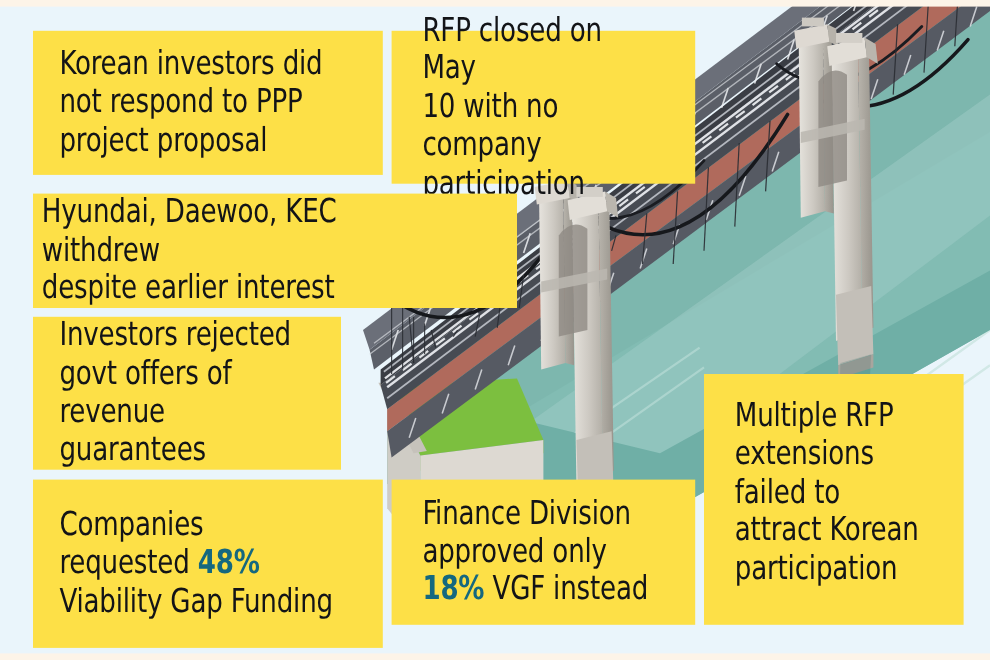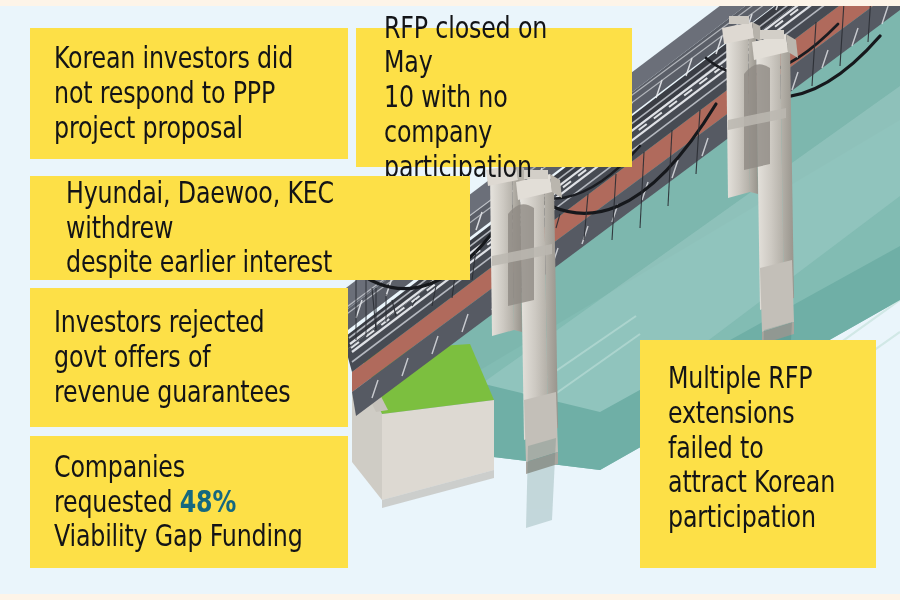--- a/index.html
+++ b/index.html
@@ -87,32 +87,32 @@
   #panel-korean-investors .panel-text { font-size: 30px; }
 
   #panel-rfp-closed {
     left: 356px; top: 28px;   width: 276px; height: 139px;
     padding: 0 0 0 28px;
   }
   #panel-rfp-closed .panel-text { font-size: 30px; }
 
   #panel-hyundai {
     left: 30px;  top: 176px;  width: 440px; height: 104px;
-    padding: 0 0 0 36px;
+    padding: 0 0 0 8px;
   }
   #panel-hyundai .panel-text { font-size: 30px; }
 
   #panel-revenue-guarantees {
-    left: 30px;  top: 288px;  width: 318px; height: 139px;
+    left: 30px;  top: 288px;  width: 280px; height: 139px;
     padding: 0 0 0 24px;
   }
   #panel-revenue-guarantees .panel-text { font-size: 30px; }
 
   #panel-vgf-requested {
-    left: 30px;  top: 436px;  width: 318px; height: 132px;
+    left: 30px;  top: 436px;  width: 318px; height: 153px;
     padding: 0 0 0 24px;
   }
   #panel-vgf-requested .panel-text { font-size: 30px; }
 
   #panel-vgf-approved {
     left: 356px; top: 436px;  width: 276px; height: 132px;
     padding: 0 0 0 28px;
   }
   #panel-vgf-approved .panel-text { font-size: 30px; }
 
@@ -378,20 +378,25 @@
 govt offers of
 revenue guarantees</div>
     </div>
 
     <div class="panel" id="panel-vgf-requested">
       <div class="panel-text"><span>Companies
 requested </span><span class="accent">48%</span><span>
 Viability Gap Funding</span></div>
     </div>
 
+    <div class="panel" id="panel-vgf-approved">
+      <div class="panel-text"><span>Finance Division
+approved only
+</span><span class="accent">18%</span><span> VGF instead</span></div>
+    </div>
 
     <div class="panel" id="panel-rfp-extensions">
       <div class="panel-text">Multiple RFP
 extensions
 failed to
 attract Korean
 participation</div>
     </div>
 
   </div>

